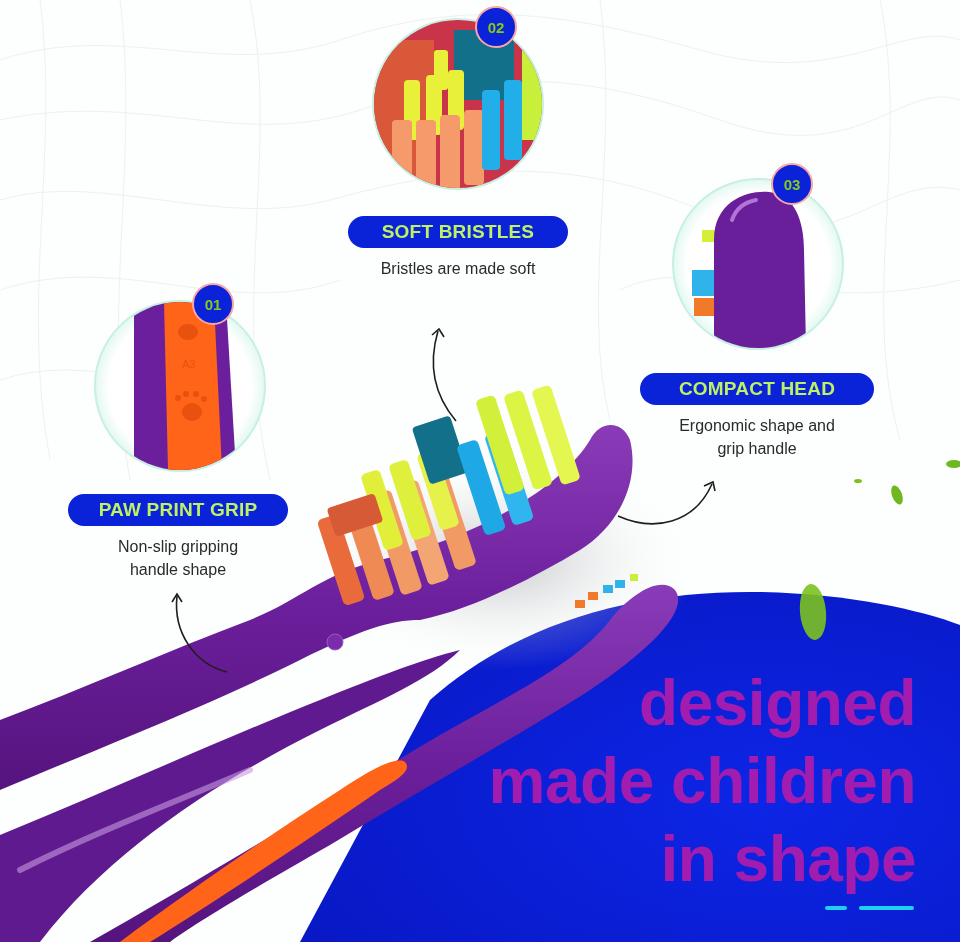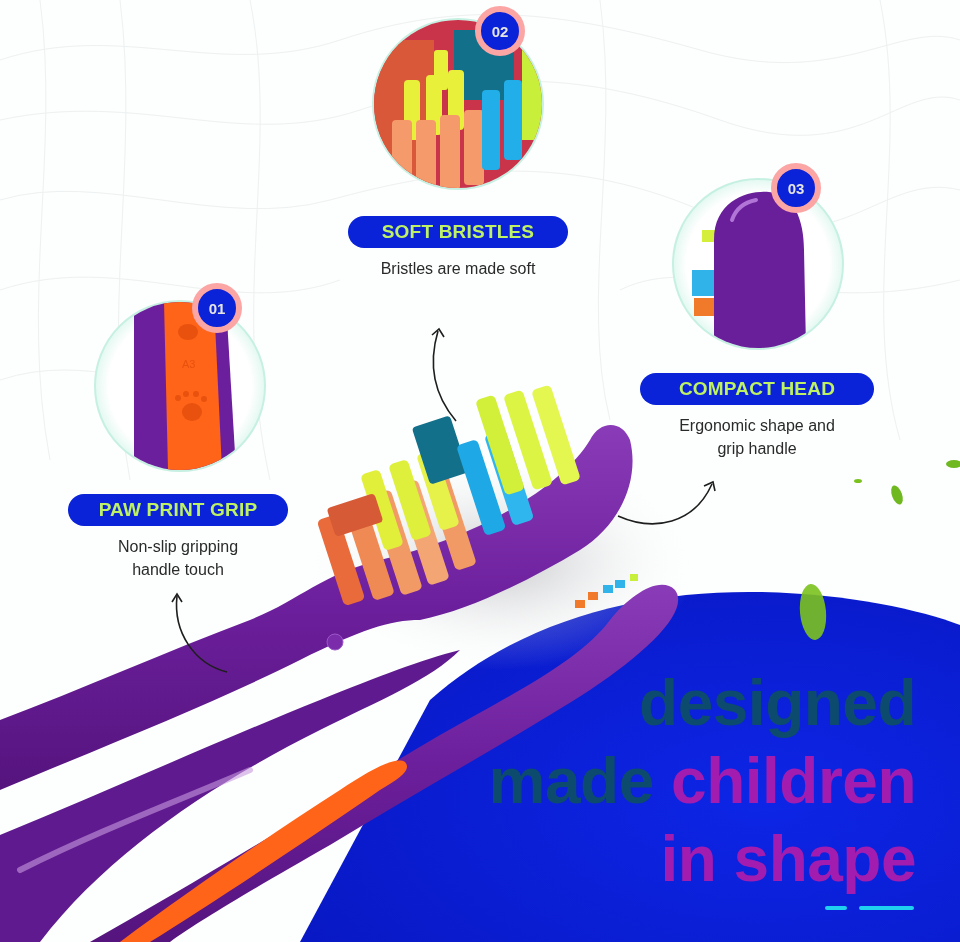--- a/index.html
+++ b/index.html
@@ -14,41 +14,41 @@
 
   .feature-circle {
     position: absolute; border-radius: 50%;
     background: radial-gradient(circle, #ffffff 60%, #e2f8f1 72%, #f4fdfa 85%, rgba(255,255,255,0) 100%);
     border: 2px solid #c6f0e2;
     overflow: hidden; z-index: 3;
   }
   .feature-circle svg { position: absolute; inset: 0; width: 100%; height: 100%; }
   .num-badge {
     position: absolute; width: 38px; height: 38px; border-radius: 50%;
-    background: #0a22d8; color: #e5e5e5; font-weight: 700; font-size: 15px;
+    background: #0a22d8; color: #84cc16; font-weight: 700; font-size: 15px;
     display: flex; align-items: center; justify-content: center;
-    border: 6px solid #fca5a5; z-index: 5;
+    border: 2px solid #fca5a5; z-index: 5;
   }
   .pill {
     position: absolute; height: 32px; border-radius: 16px;
     background: #0a22d8; color: #bef264; font-weight: 700; font-size: 19px;
     display: flex; align-items: center; justify-content: center;
     letter-spacing: 0.2px; z-index: 5;
   }
   .desc {
     position: absolute; color: #2a2a2a; font-size: 16px; line-height: 23px;
     text-align: center; z-index: 5;
   }
   .arrow { position: absolute; z-index: 4; overflow: visible; }
 
   .headline {
     position: absolute; right: 44px; z-index: 6; text-align: right;
     font-weight: 700; font-size: 64px; line-height: 78px; letter-spacing: -0.5px;
   }
-  .headline .w { color: #0c4a6e; margin-top: 36px; }
+  .headline .w { color: #a21caf; margin-top: 36px; }
   .headline .c { color: #a21caf; }
   .dash { position: absolute; height: 4px; border-radius: 2px; background: #1fd1ef; z-index: 6; }
 </style>
 </head>
 <body>
 
 <svg class="bg-lines" width="960" height="942" viewBox="0 0 960 942">
   <g fill="none" stroke="#eef1f1" stroke-width="1">
     <path d="M0 60 C120 20 220 80 340 40 S560 10 700 50 S900 20 960 40"></path>
     <path d="M0 120 C140 90 240 150 360 110 S580 70 720 120 S900 80 960 100"></path>
@@ -148,21 +148,21 @@
         <circle cx="100" cy="92" r="3"></circle>
         <circle cx="108" cy="97" r="3"></circle>
     </g>
     <text x="86" y="66" fill="#e8520e" font-size="11" font-family="Liberation Sans, sans-serif">A3</text>
   </svg>
 </div>
 <div class="num-badge" style="left:192px; top:283px;">01</div>
 <div class="pill" style="left:68px; top:494px; width:220px;">PAW PRINT GRIP</div>
 <div class="desc" style="left:68px; top:535px; width:220px;">
   <div>Non-slip gripping</div>
-  <div>handle touch</div>
+  <div>handle shape</div>
 </div>
 <svg class="arrow" width="80" height="90" style="left:165px; top:588px;" viewBox="0 0 80 90">
   <path d="M62 84 C30 76 8 45 12 8" fill="none" stroke="#1e1e1e" stroke-width="1.6"></path>
   <path d="M7 14 L12 6 L17 14" fill="none" stroke="#1e1e1e" stroke-width="1.6"></path>
 </svg>
 
 <div class="feature-circle" style="left:372px; top:18px; width:168px; height:168px;">
   <svg viewBox="0 0 168 168">
     <rect x="0" y="0" width="168" height="168" fill="#c9344a"></rect>
     <rect x="0" y="20" width="60" height="150" fill="#d9583a"></rect>

